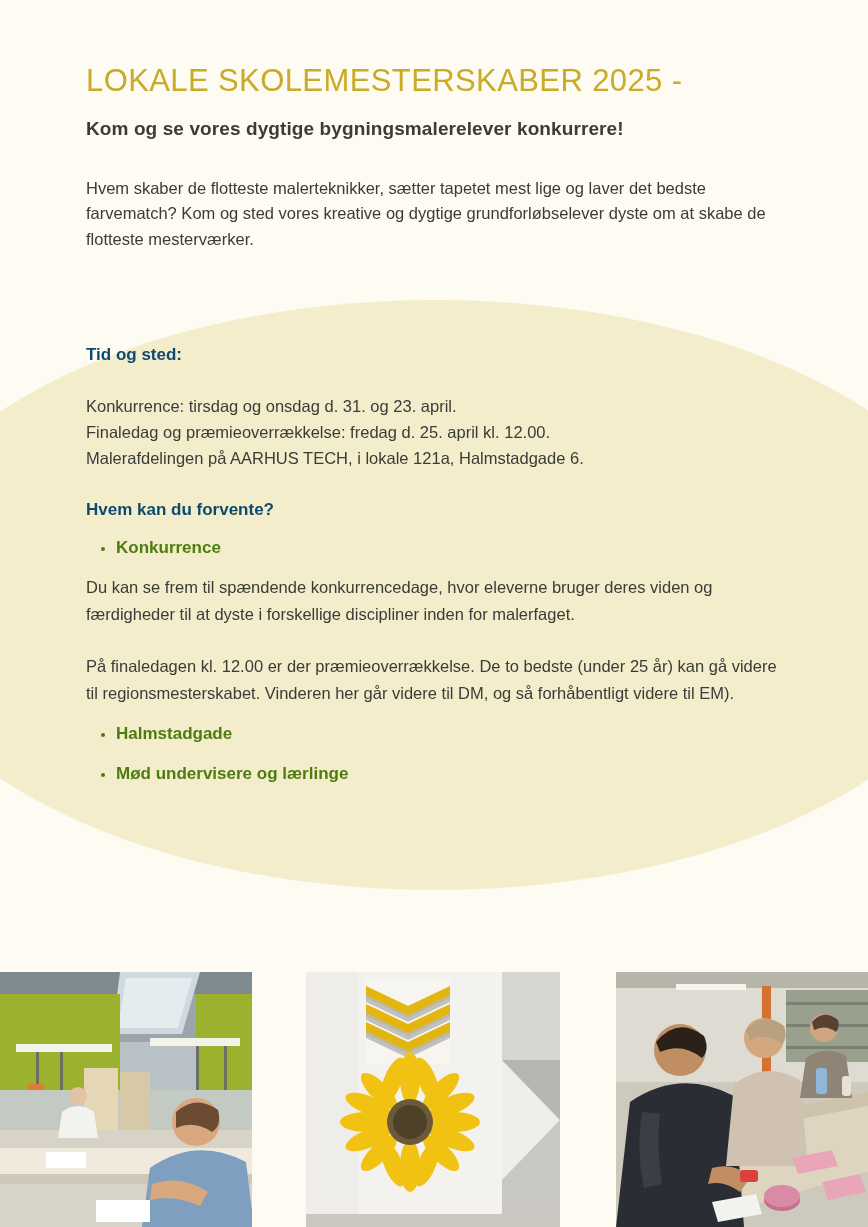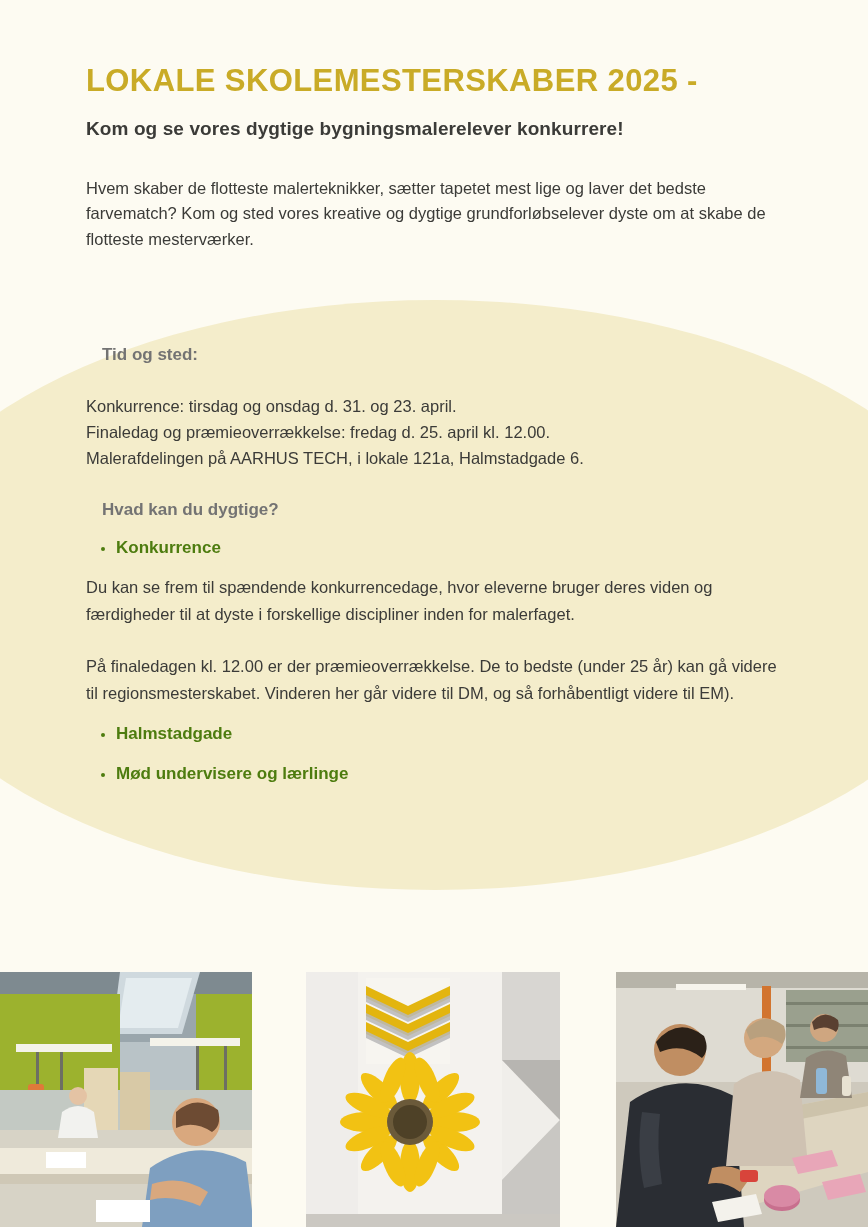--- a/index.html
+++ b/index.html
@@ -40,21 +40,21 @@
     z-index: 2;
     padding: 0 86px;
   }
 
   .title {
     margin: 0;
     padding-top: 62px;
     font-size: 31px;
     line-height: 1.22;
     letter-spacing: 0.4px;
-    font-weight: bold;
+    font-weight: normal;
     color: #c9ab27;
     text-transform: uppercase;
   }
 
   .subtitle {
     margin: 18px 0 0 0;
     font-size: 19px;
     font-weight: bold;
     color: #3b3b38;
     letter-spacing: 0.1px;
@@ -64,22 +64,22 @@
     margin: 36px 0 0 0;
     font-size: 16.5px;
     line-height: 1.55;
     color: #3b3b38;
     max-width: 680px;
   }
 
   .section-heading {
     font-size: 17px;
     font-weight: bold;
-    color: #737373;
-    margin: 16px;
+    color: #0c4a6e;
+    margin: 0;
   }
 
   .block-tid {
     margin-top: 92px;
   }
 
   .para {
     font-size: 16.5px;
     line-height: 1.6;
     margin: 0;
@@ -165,21 +165,21 @@
 
     <div class="block-tid">
       <p class="section-heading">Tid og sted:</p>
 
       <div class="tid-lines">
         <p class="para">Konkurrence: tirsdag og onsdag d. 31. og 23. april.</p>
         <p class="para">Finaledag og præmieoverrækkelse: fredag d. 25. april kl. 12.00.</p>
         <p class="para">Malerafdelingen på AARHUS TECH, i lokale 121a, Halmstadgade 6.</p>
       </div>
 
-      <p class="section-heading heading-forvente">Hvad kan du dygtige?</p>
+      <p class="section-heading heading-forvente">Hvem kan du forvente?</p>
 
       <ul class="bullets">
         <li>Konkurrence</li>
       </ul>
 
       <p class="para para-konk">Du kan se frem til spændende konkurrencedage, hvor eleverne bruger deres viden og færdigheder til at dyste i forskellige discipliner inden for malerfaget.</p>
 
       <p class="para para-final">På finaledagen kl. 12.00 er der præmieoverrækkelse. De to bedste (under 25 år) kan gå videre til regionsmesterskabet. Vinderen her går videre til DM, og så forhåbentligt videre til EM).</p>
 
       <ul class="bullets bullet-single">

